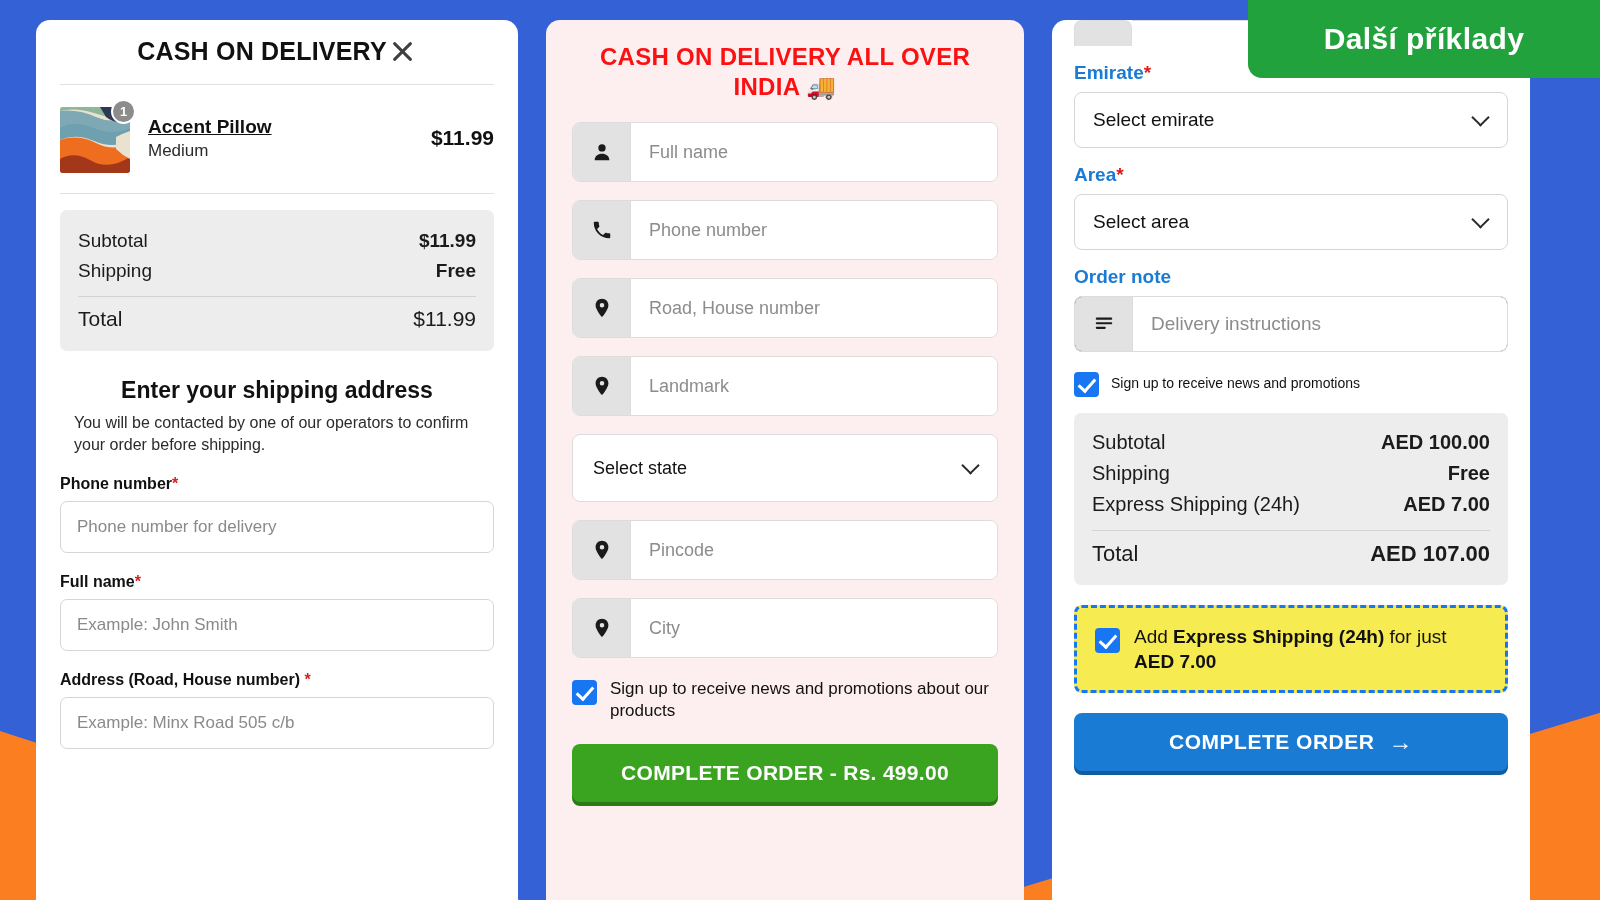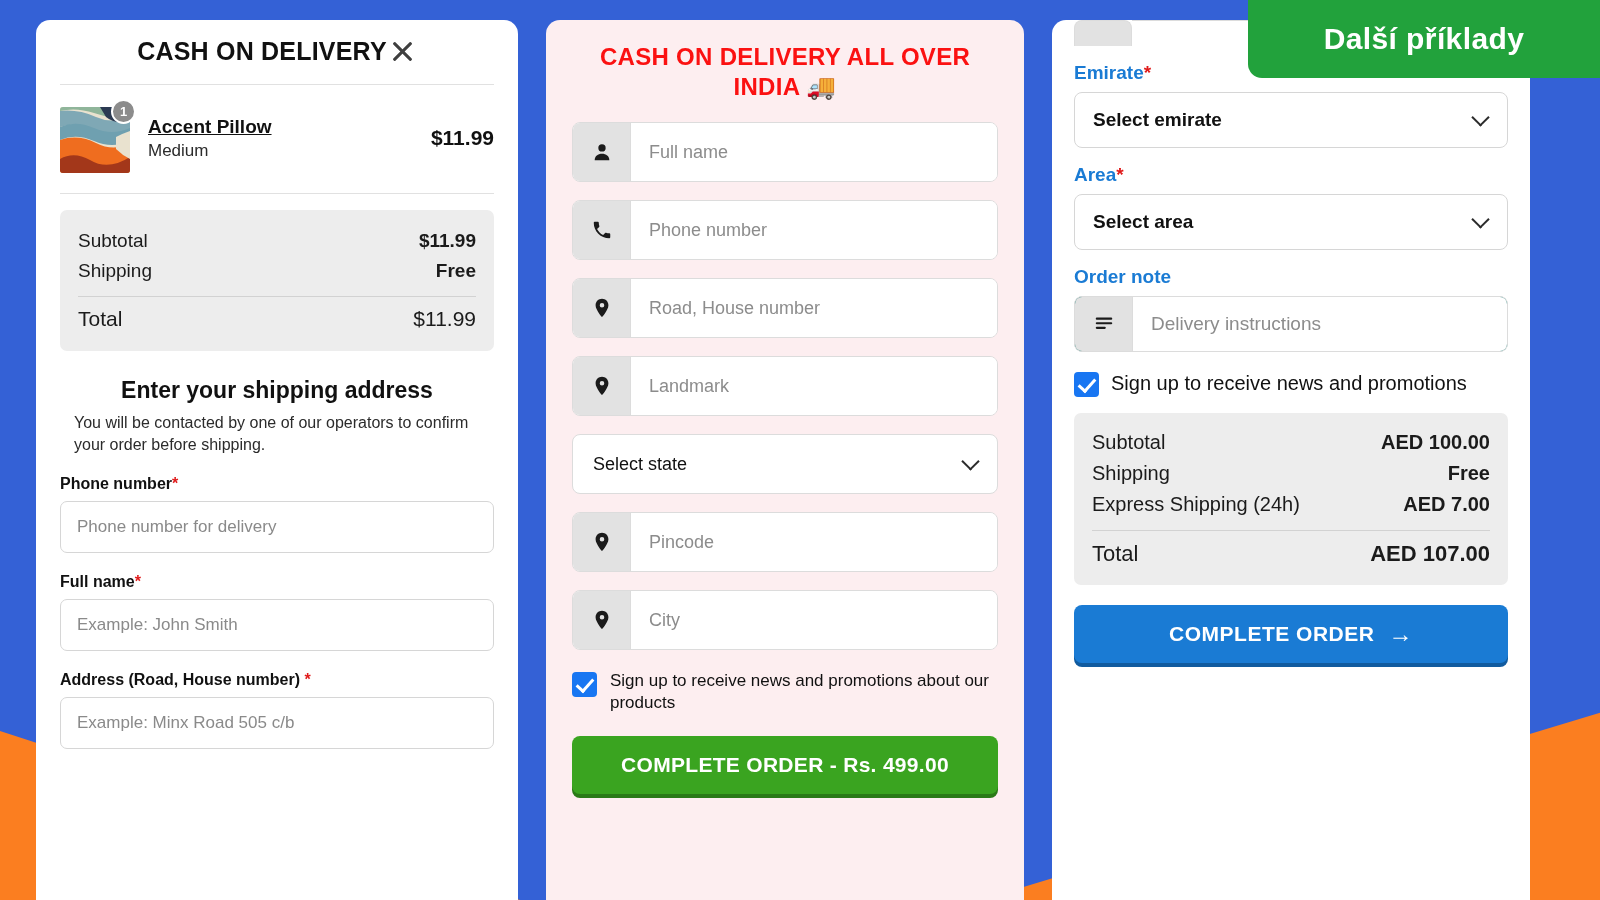--- a/index.html
+++ b/index.html
@@ -101,21 +101,21 @@
     border-right: 1px solid #dcdcdc;
   }
   .icon-box svg { width: 22px; height: 22px; fill: #1b1b1b; }
   .icon-field input {
     flex: 1; border: 0; outline: none; background: #fff; font-size: 18px; color: #111;
     padding: 0 18px; font-family: "Liberation Sans", sans-serif;
   }
   .icon-field input::placeholder { color: #8c8c8c; }
 
   .selectbox {
-    position: relative; height: 60px; margin-bottom: 18px;
+    position: relative; height: 68px; margin-bottom: 18px;
     border: 1px solid #dcdcdc; border-radius: 8px; background: #fff;
     display: flex; align-items: center; padding: 0 20px;
     font-size: 18px; color: #111; cursor: pointer;
   }
   .chev {
     position: absolute; right: 20px; top: 50%; width: 13px; height: 13px;
     border-right: 2.4px solid #2b2b2b; border-bottom: 2.4px solid #2b2b2b;
     transform: translateY(-70%) rotate(45deg);
   }
 
@@ -139,35 +139,35 @@
 
   
   #panel3 { left: 1052px; top: 20px; width: 478px; height: 900px; padding: 0 22px; }
   .p3-stub { display: flex; height: 26px; margin-bottom: 2px; }
   .p3-stub .sb-icon { width: 58px; background: #e2e2e2; border: 1px solid #dcdcdc; border-bottom: 0; border-radius: 8px 8px 0 0; }
   .p3-stub .sb-field { flex: 1; background: #fff; border: 1px solid #dcdcdc; border-left: 0; border-bottom: 0; border-radius: 0 8px 0 0; }
   .p3-label { color: #1a7bd4; font-size: 19px; font-weight: bold; margin: 16px 0 8px 0; }
   .p3-select {
     position: relative; height: 56px; border: 1px solid #d6d6d6; border-radius: 8px;
     background: #fff; display: flex; align-items: center; padding: 0 18px;
-    font-size: 19px; color: #111; cursor: pointer; font-weight: bold;
+    font-size: 19px; color: #111; cursor: pointer;
   }
   .p3-iconfield {
     display: flex; align-items: stretch; height: 56px;
     border: 1px solid #dcdcdc; border-radius: 8px; overflow: hidden; background: #0f766e;
   }
   .p3-iconfield .icon-box { width: 58px; }
   .p3-iconfield input {
     flex: 1; border: 0; outline: none; font-size: 19px; color: #111; padding: 0 18px;
     font-family: "Liberation Sans", sans-serif;
   }
   .p3-iconfield input::placeholder { color: #8c8c8c; }
 
   .p3-checkrow { display: flex; align-items: center; gap: 12px; margin-top: 18px; }
-  .p3-checkrow .checklabel { font-size: 20px; }
+  .p3-checkrow .checklabel { font-size: 14px; }
 
   .p3-totals { background: #ededed; border-radius: 7px; padding: 14px 18px; margin-top: 16px; }
   .p3-totals .trow .lbl { font-size: 20px; }
   .p3-totals .trow .val { font-size: 20px; font-weight: bold; }
   .p3-totals .trow.total .lbl, .p3-totals .trow.total .val { font-size: 22px; }
 
   .upsell {
     margin-top: 20px; background: #f7eb52; border: 3px dashed #1876f2;
     border-radius: 8px; padding: 16px 18px; display: flex; align-items: flex-start; gap: 14px;
   }
@@ -403,20 +403,24 @@
       <span class="lbl">Express Shipping (24h)</span>
       <span class="val">AED 7.00</span>
     </div>
     <div class="tdiv"></div>
     <div class="trow total">
       <span class="lbl">Total</span>
       <span class="val">AED 107.00</span>
     </div>
   </div>
 
+  <div class="upsell">
+    <div class="cbox"></div>
+    <div class="upsell-text"><span>Add </span><b>Express Shipping (24h)</b><span> for just </span><b>AED 7.00</b></div>
+  </div>
 
   <button class="btn-blue">
     <span>COMPLETE ORDER</span>
     <span class="arrow-r">→</span>
   </button>
 
 </div>
 
 <div id="ribbon">
   <span>Další příklady</span>

